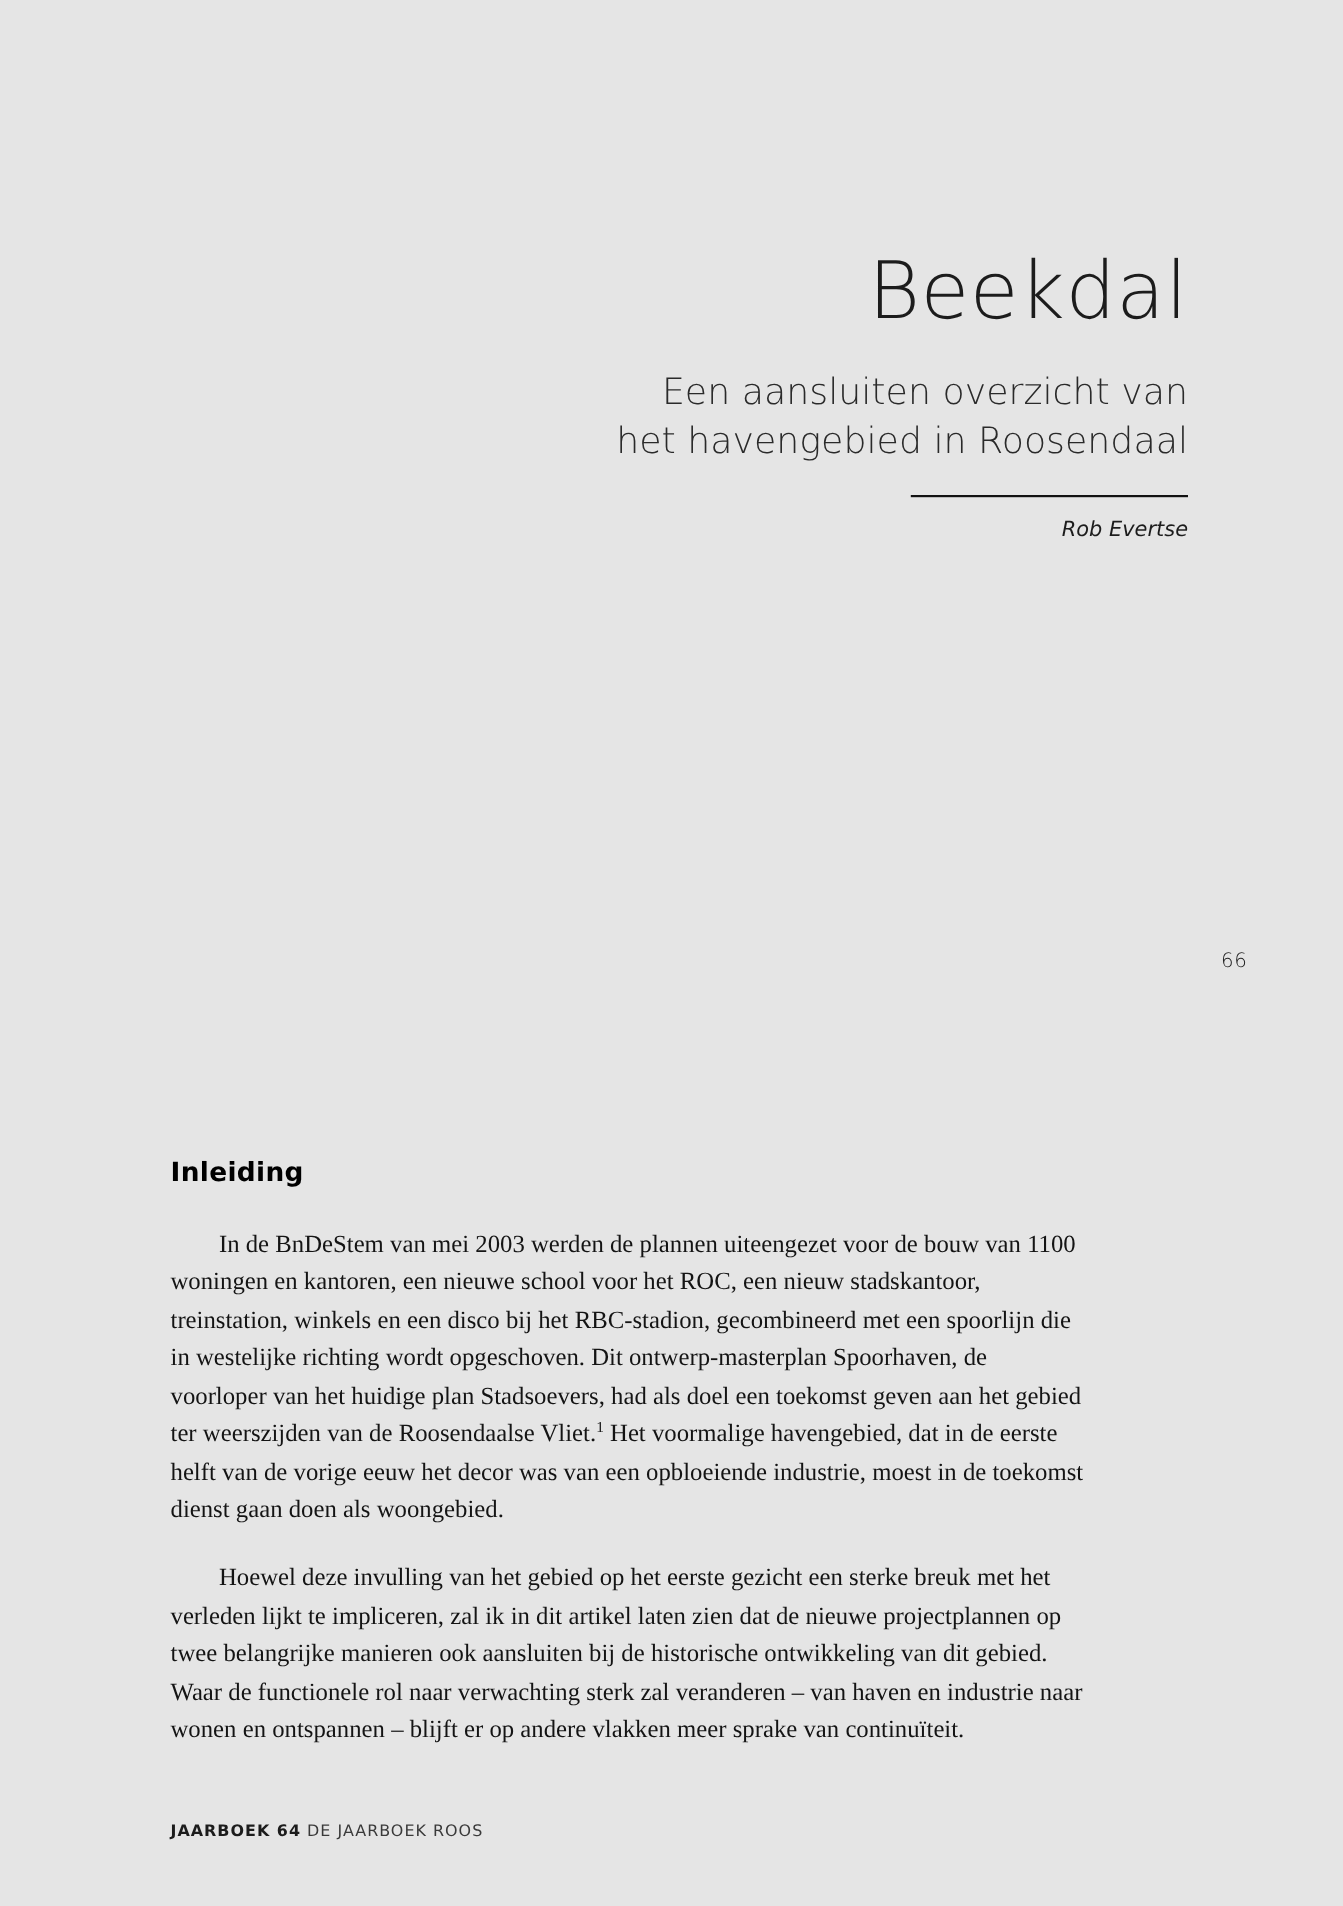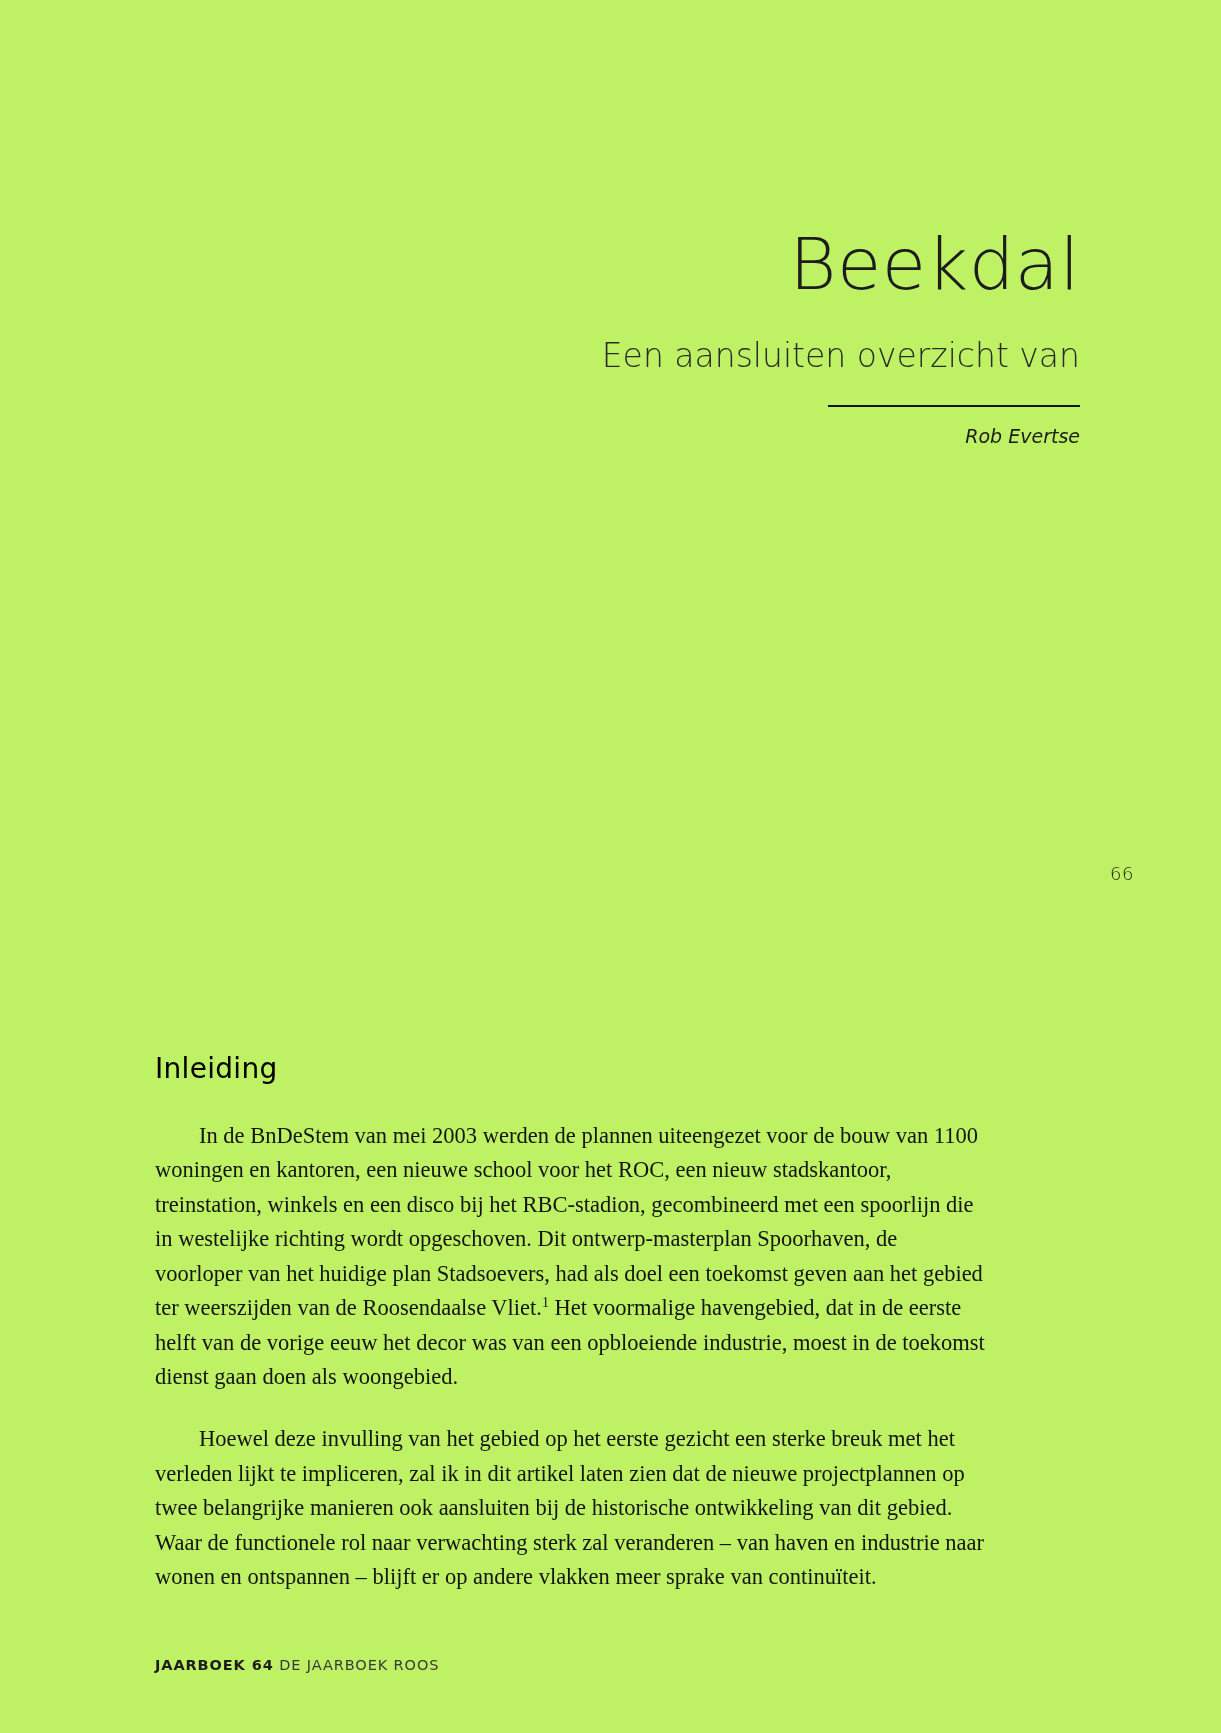--- a/index.html
+++ b/index.html
@@ -9,21 +9,21 @@
   }
   body {
     font-family: "DejaVu Sans", sans-serif;
     color: #1a1a1a;
     -webkit-font-smoothing: antialiased;
   }
   .page {
     position: relative;
     width: 1221px;
     height: 1733px;
-    background: #bef264;
+    background: #e5e5e5;
     overflow: hidden;
     box-sizing: border-box;
   }
 
   
   .title-block {
     position: absolute;
     left: 560px;
     top: 228px;
     width: 520px;
@@ -81,22 +81,22 @@
 
   
   .body-col {
     position: absolute;
     left: 155px;
     top: 1052px;
     width: 830px;
   }
   .section-heading {
     font-family: "DejaVu Sans", sans-serif;
-    font-weight: 400;
-    font-size: 28px;
+    font-weight: 700;
+    font-size: 24px;
     letter-spacing: 0.3px;
     color: #000000;
     margin: 0 0 34px 0;
   }
   .body-par {
     font-family: Liberation Serif, serif;
     font-weight: 400;
     font-size: 22.5px;
     line-height: 1.53;
     color: #141414;
@@ -134,20 +134,21 @@
 </head>
 <body>
 
 <div class="page">
 
   <div class="title-block">
     <h1 class="doc-title">Beekdal</h1>
 
     <div class="doc-subtitle">
       <span class="sub-line">Een aansluiten overzicht van</span>
+      <span class="sub-line">het havengebied in Roosendaal</span>
     </div>
 
     <div class="author-rule"></div>
 
     <div class="doc-author">Rob Evertse</div>
   </div>
 
   <div class="folio">66</div>
 
   <div class="body-col">

